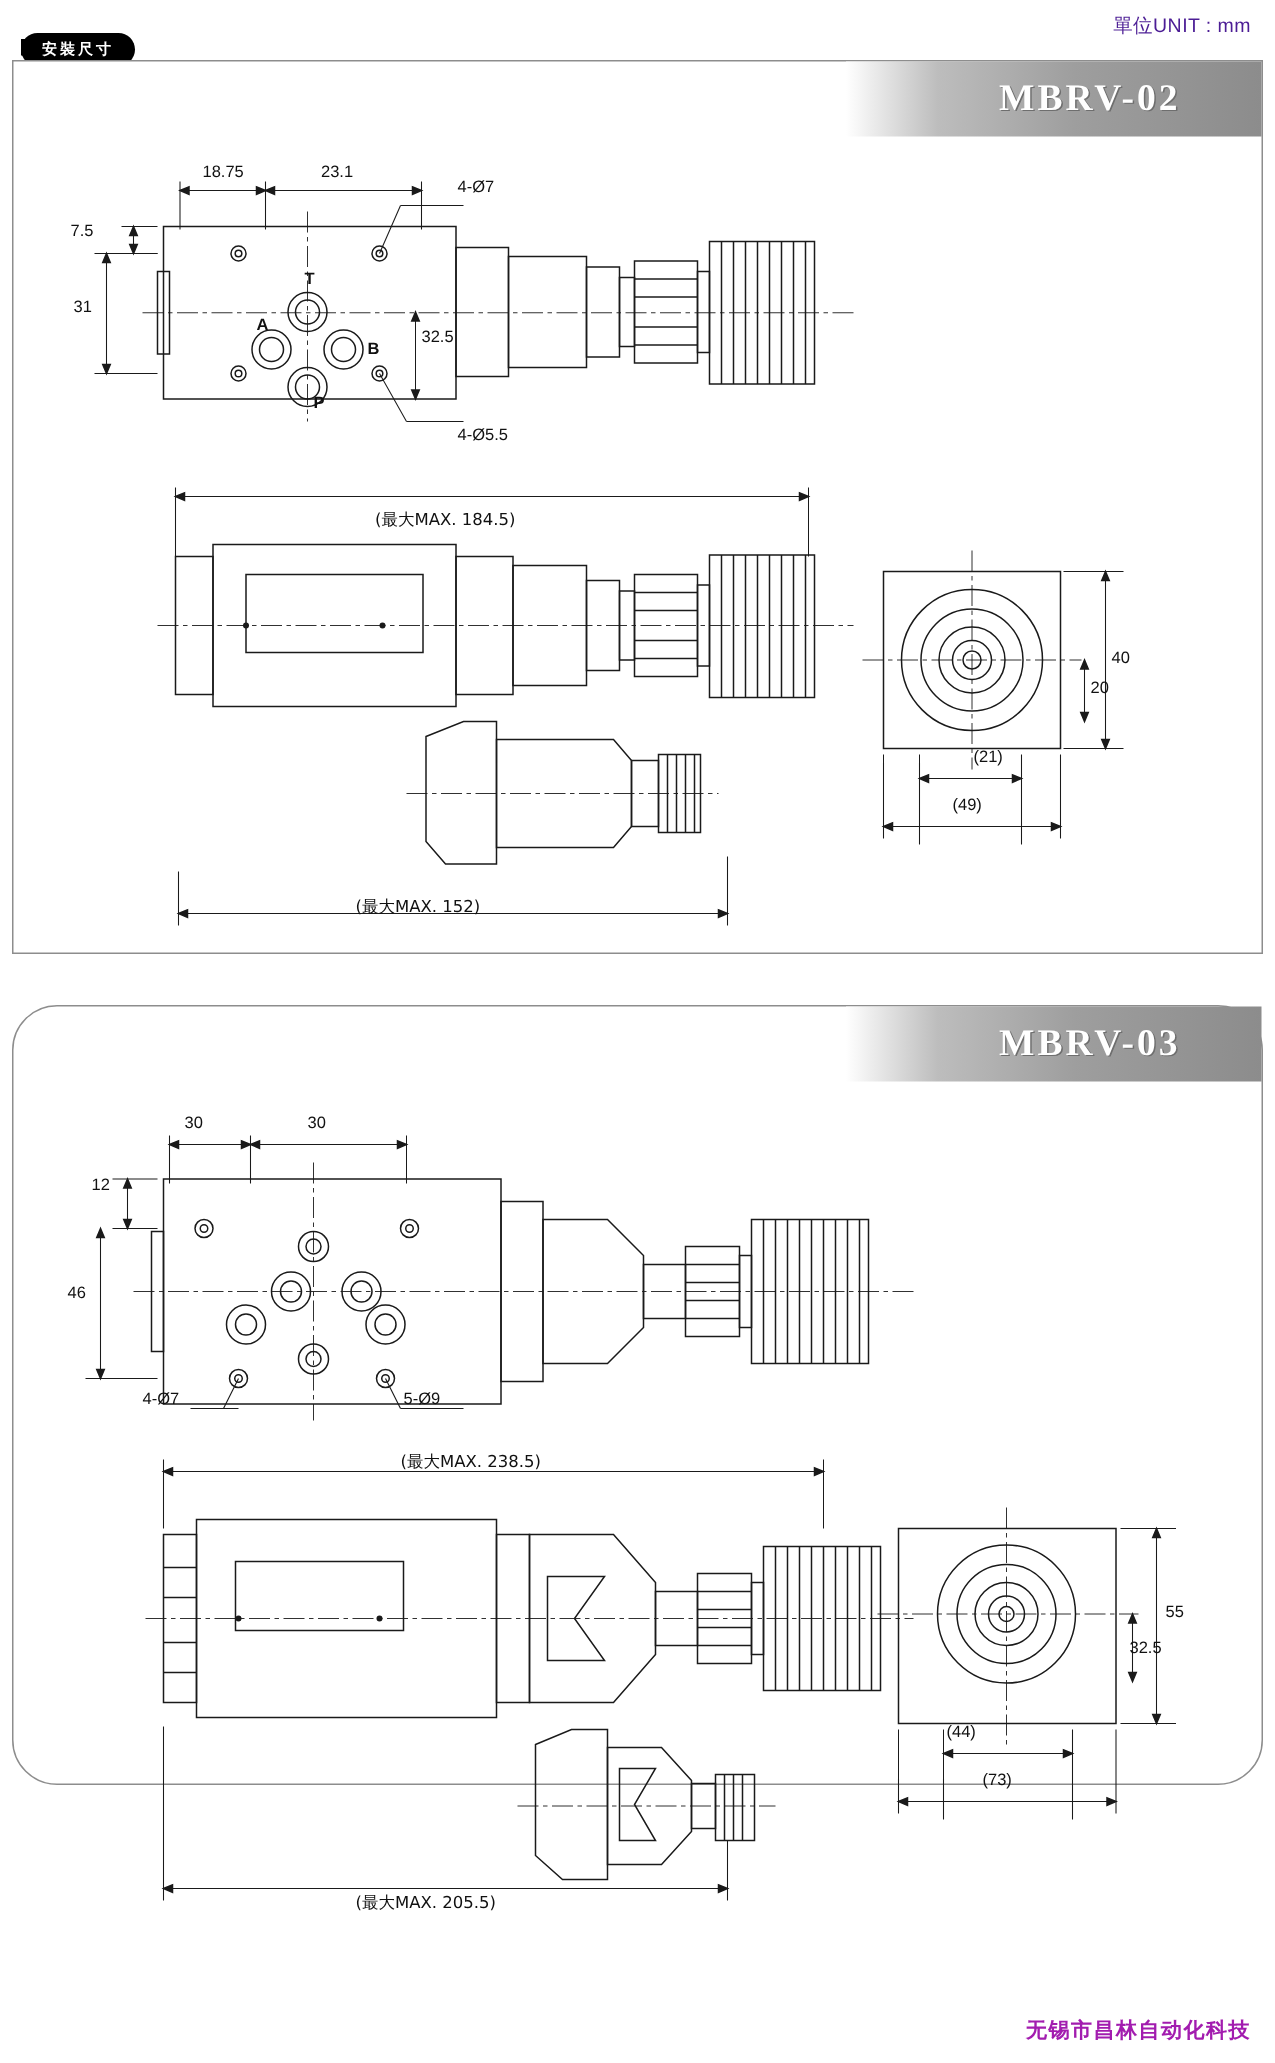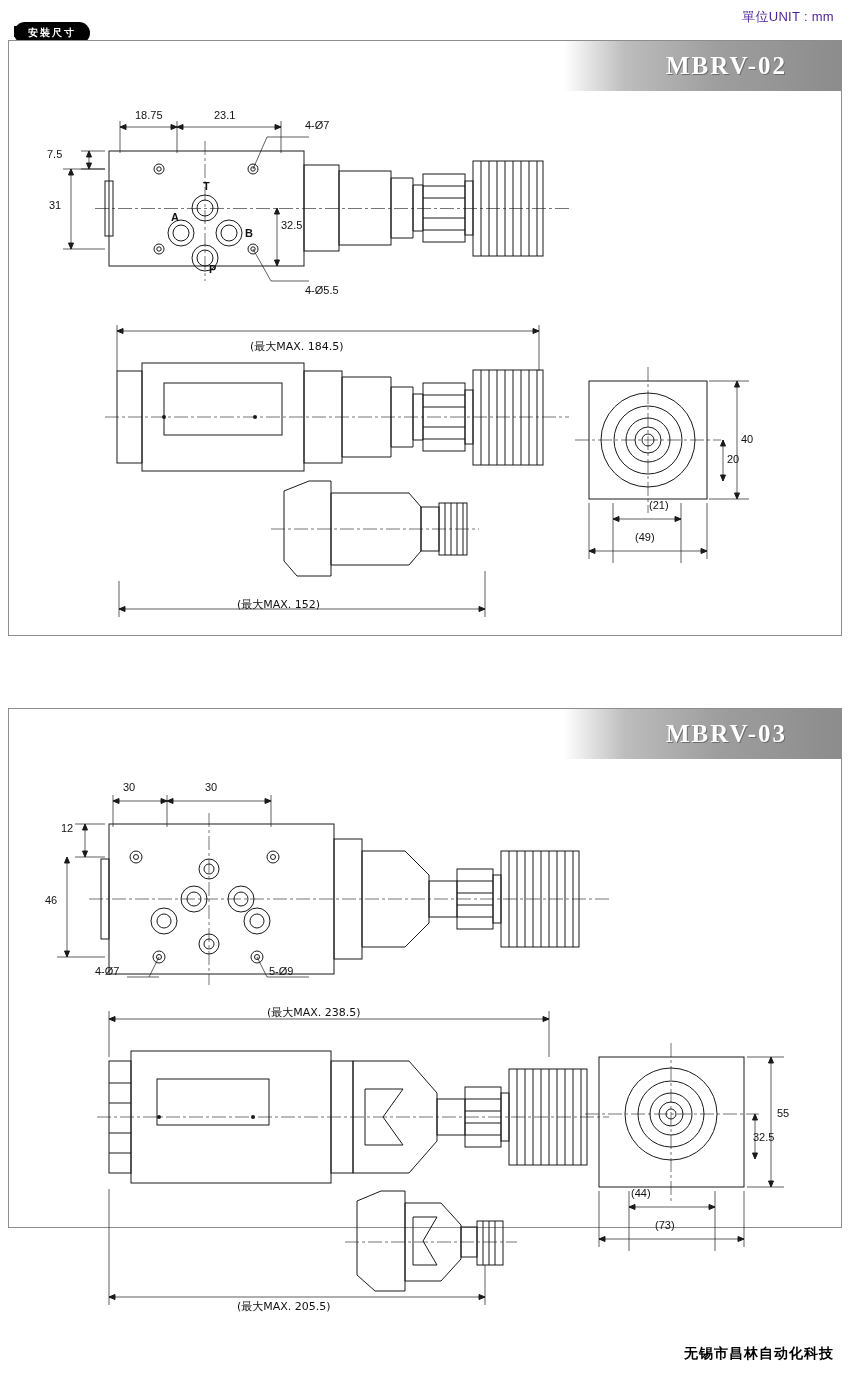--- a/index.html
+++ b/index.html
@@ -72,21 +72,21 @@
   
   .section {
     position: absolute;
     left: 8px;
     width: 834px;
     border: 1px solid #8d8d8d;
     background: #fff;
     box-sizing: border-box;
   }
   #section-1 { top: 40px; height: 596px; text-decoration: underline; }
-  #section-2 { top: 708px; height: 520px; }
+  #section-2 { top: 670px; height: 520px; border-radius: 30px; }
 
   .model-tab {
     position: absolute;
     right: 0;
     top: 0;
     width: 277px;
     height: 50px;
     background: linear-gradient(to right, #ffffff 0%, #bdbdbd 22%, #9e9e9e 55%, #8c8c8c 100%);
     box-sizing: border-box;
   }
@@ -165,21 +165,21 @@
     white-space: nowrap;
   }
   .lbl.cn { font-family: "DejaVu Sans", sans-serif; font-size: 11px; }
 
   .footer {
     position: absolute;
     right: 16px;
     bottom: 12px;
     font-size: 14px;
     font-weight: bold;
-    color: #000000;
+    color: #a21caf;
     font-family: "DejaVu Sans", sans-serif;
     letter-spacing: 1px;
   }
 </style>
 </head>
 <body>
 
 <div class="page">
 
   <div class="unit-label">單位UNIT : mm</div>

